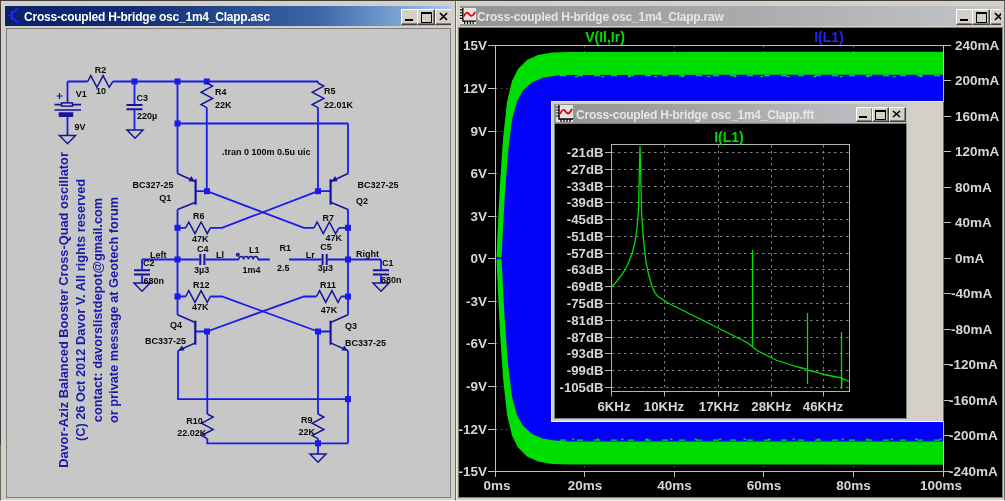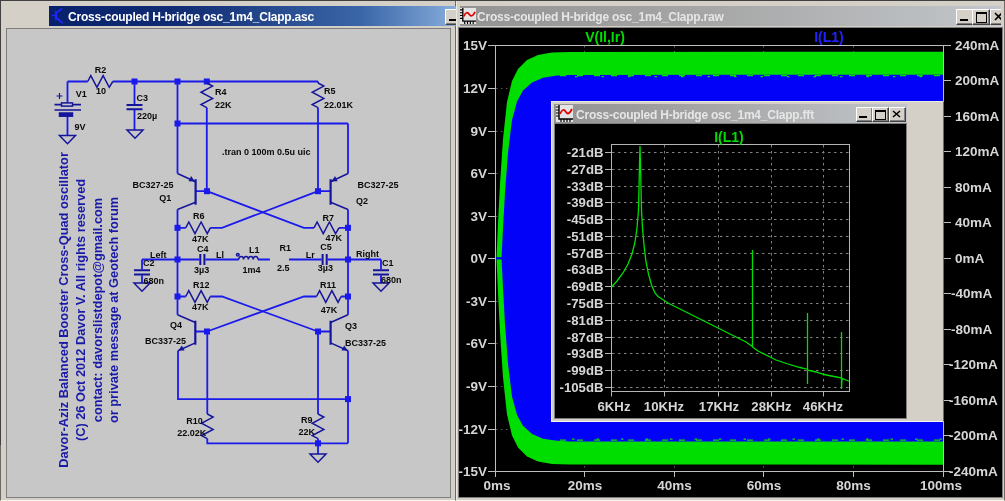--- a/index.html
+++ b/index.html
@@ -21,21 +21,21 @@
        box-shadow:inset -1px -1px 0 #808080;}
   
   .client{position:absolute;border:1px solid #7E7E7E;}
 </style>
 </head>
 <body>
 <div id="stage">
 
   <div class="win" style="left:0;top:0;width:456px;height:501px;">
     <div class="winedge" style="border-top-color:#6E6A63;border-left-color:#6E6A63;"></div>
-    <div class="tb tb-act" style="left:5px;top:6px;width:446px;height:20px;margin-left:44px;">
+    <div class="tb tb-act" style="left:5px;top:6px;width:446px;height:20px;">
       <svg class="abs" style="left:1px;top:1px" width="18" height="18" viewBox="0 0 18 18">
         <g stroke="#2323FF" fill="none">
           <path d="M6,4 V13.2" stroke-width="2.2"></path>
           <path d="M2,8.5 H6 M6,6.2 L12.2,1.4 M6,10.6 L12.8,16.2" stroke-width="1.7"></path>
         </g>
         <path d="M8,11 L11.8,14.6 L9.2,15.6 Z" fill="#2323FF"></path>
       </svg>
       <div class="tbtxt" style="left:19px;color:#fff;">Cross-coupled H-bridge osc_1m4_Clapp.asc</div>
       <div class="btn" style="left:396px;top:3px;">
           <div class="abs" style="left:3px;top:9px;width:8px;height:2px;background:#000;"></div>

